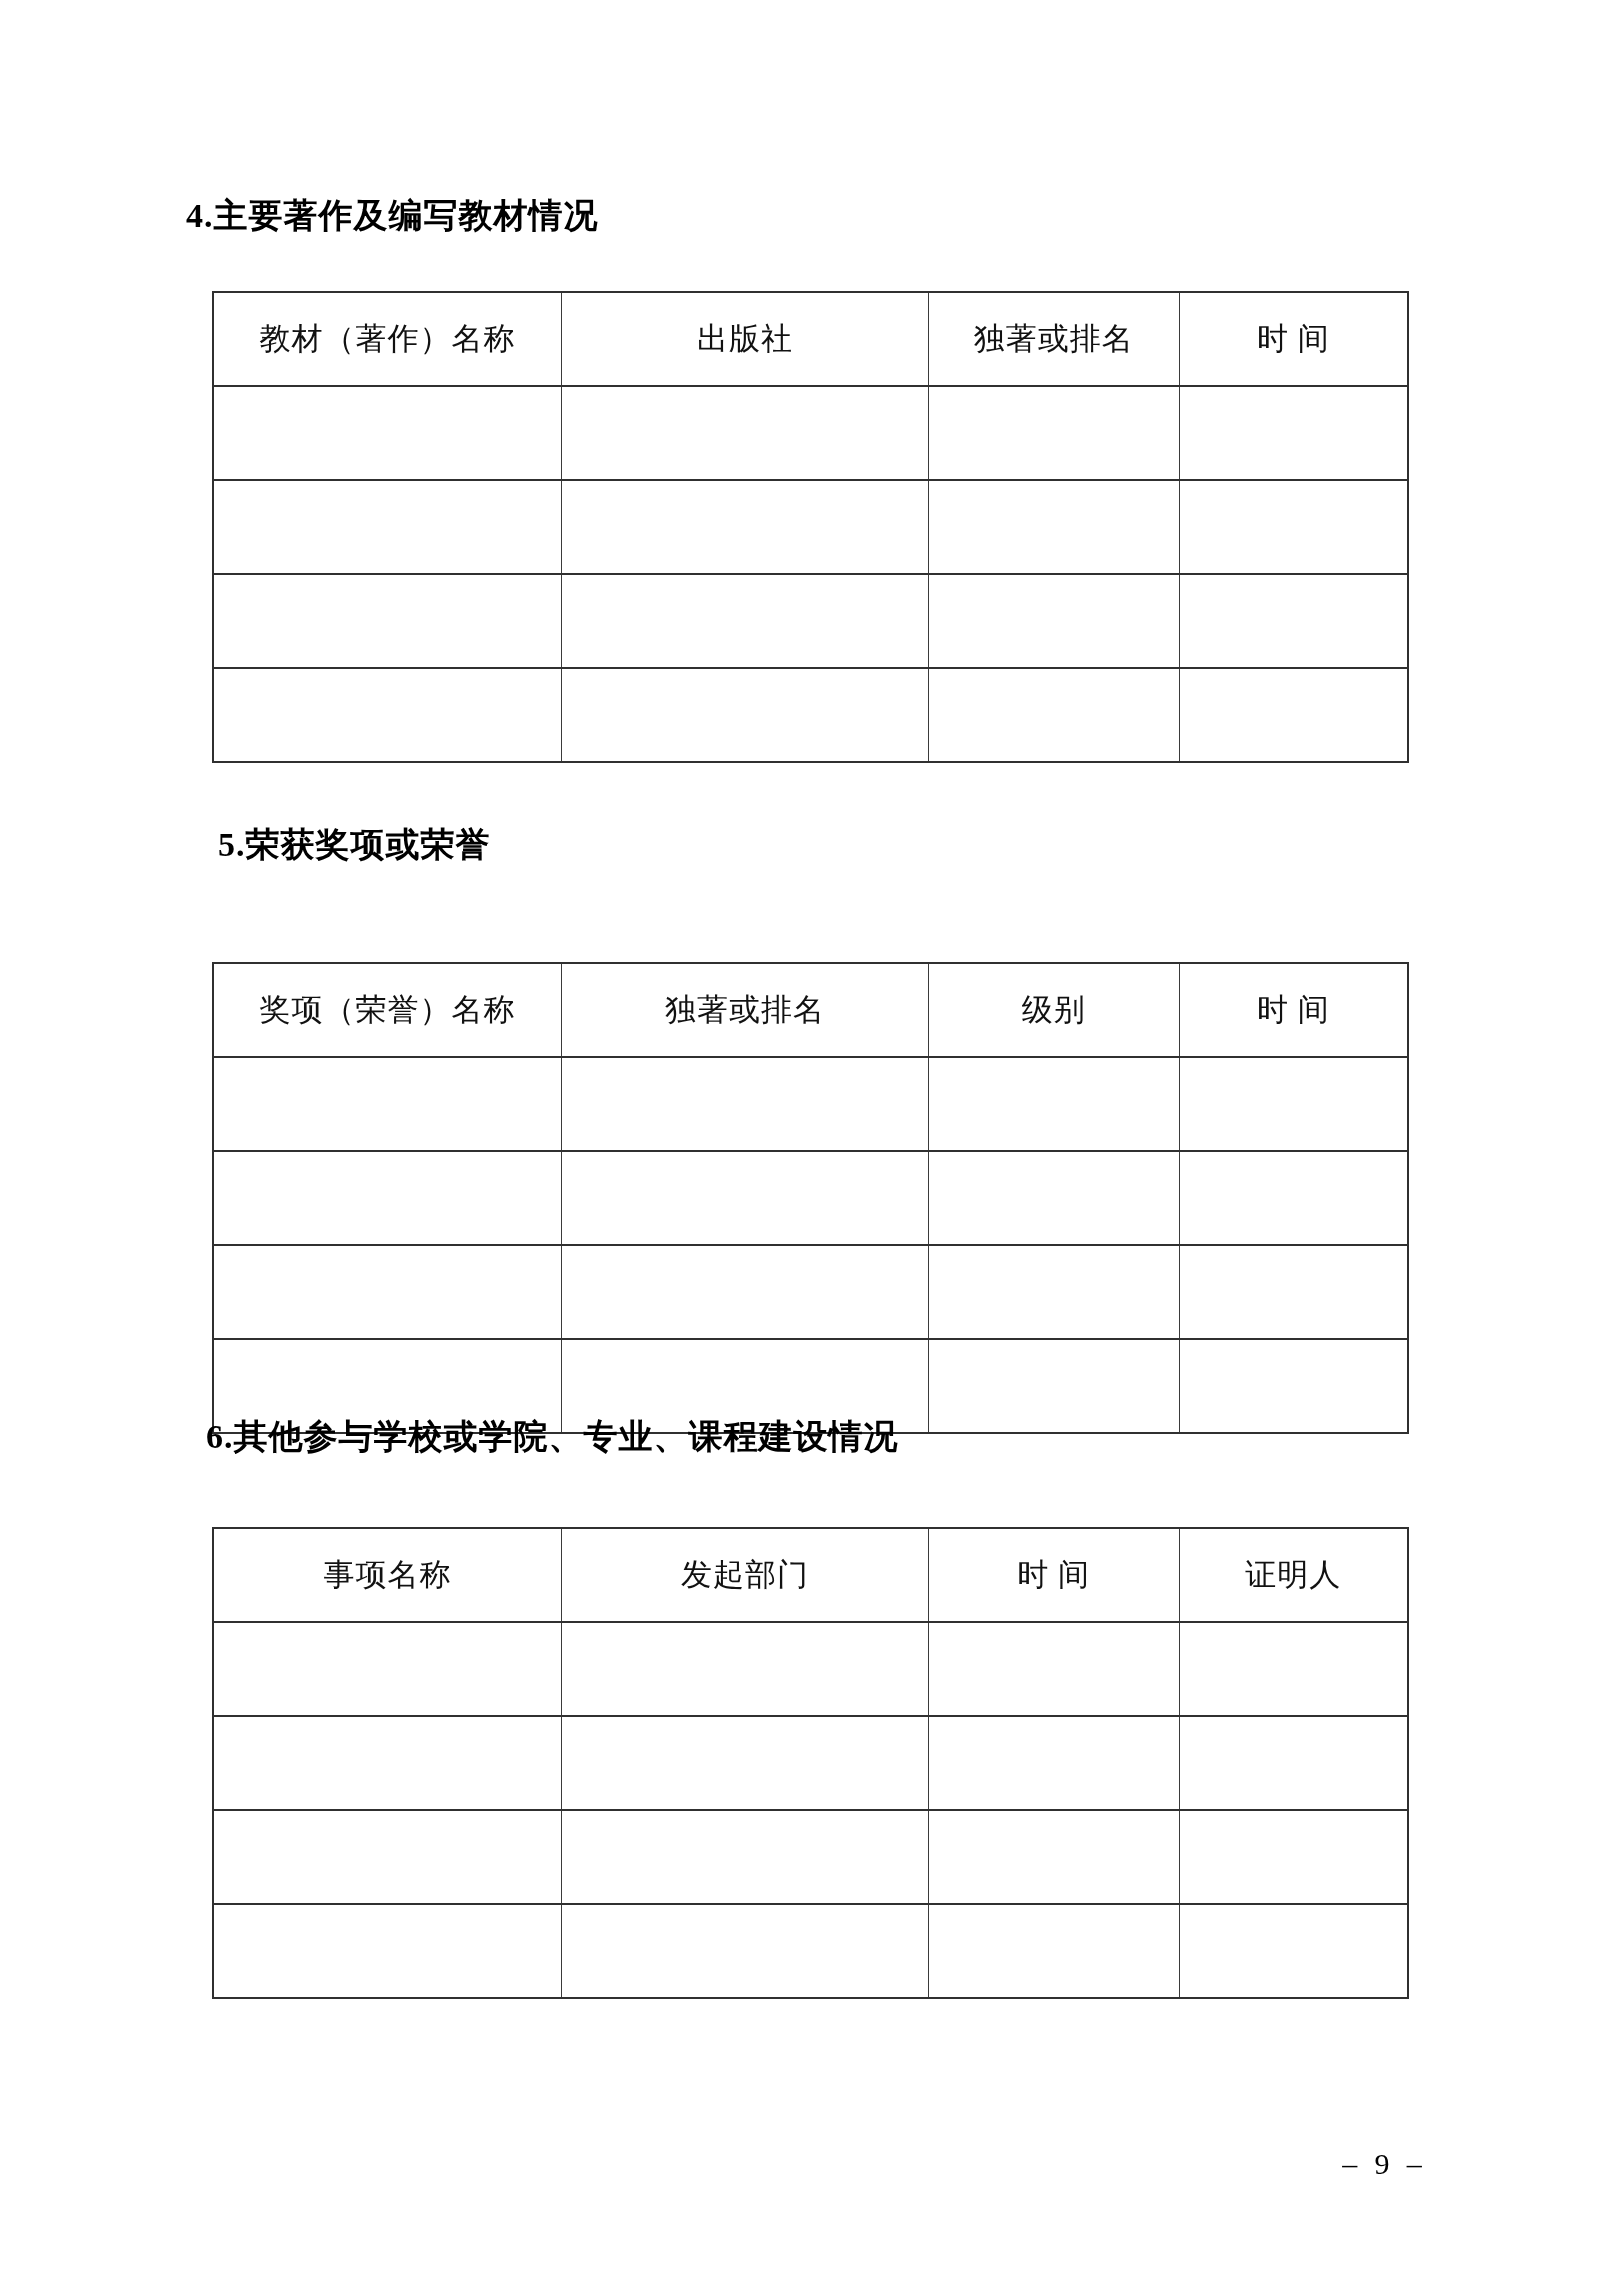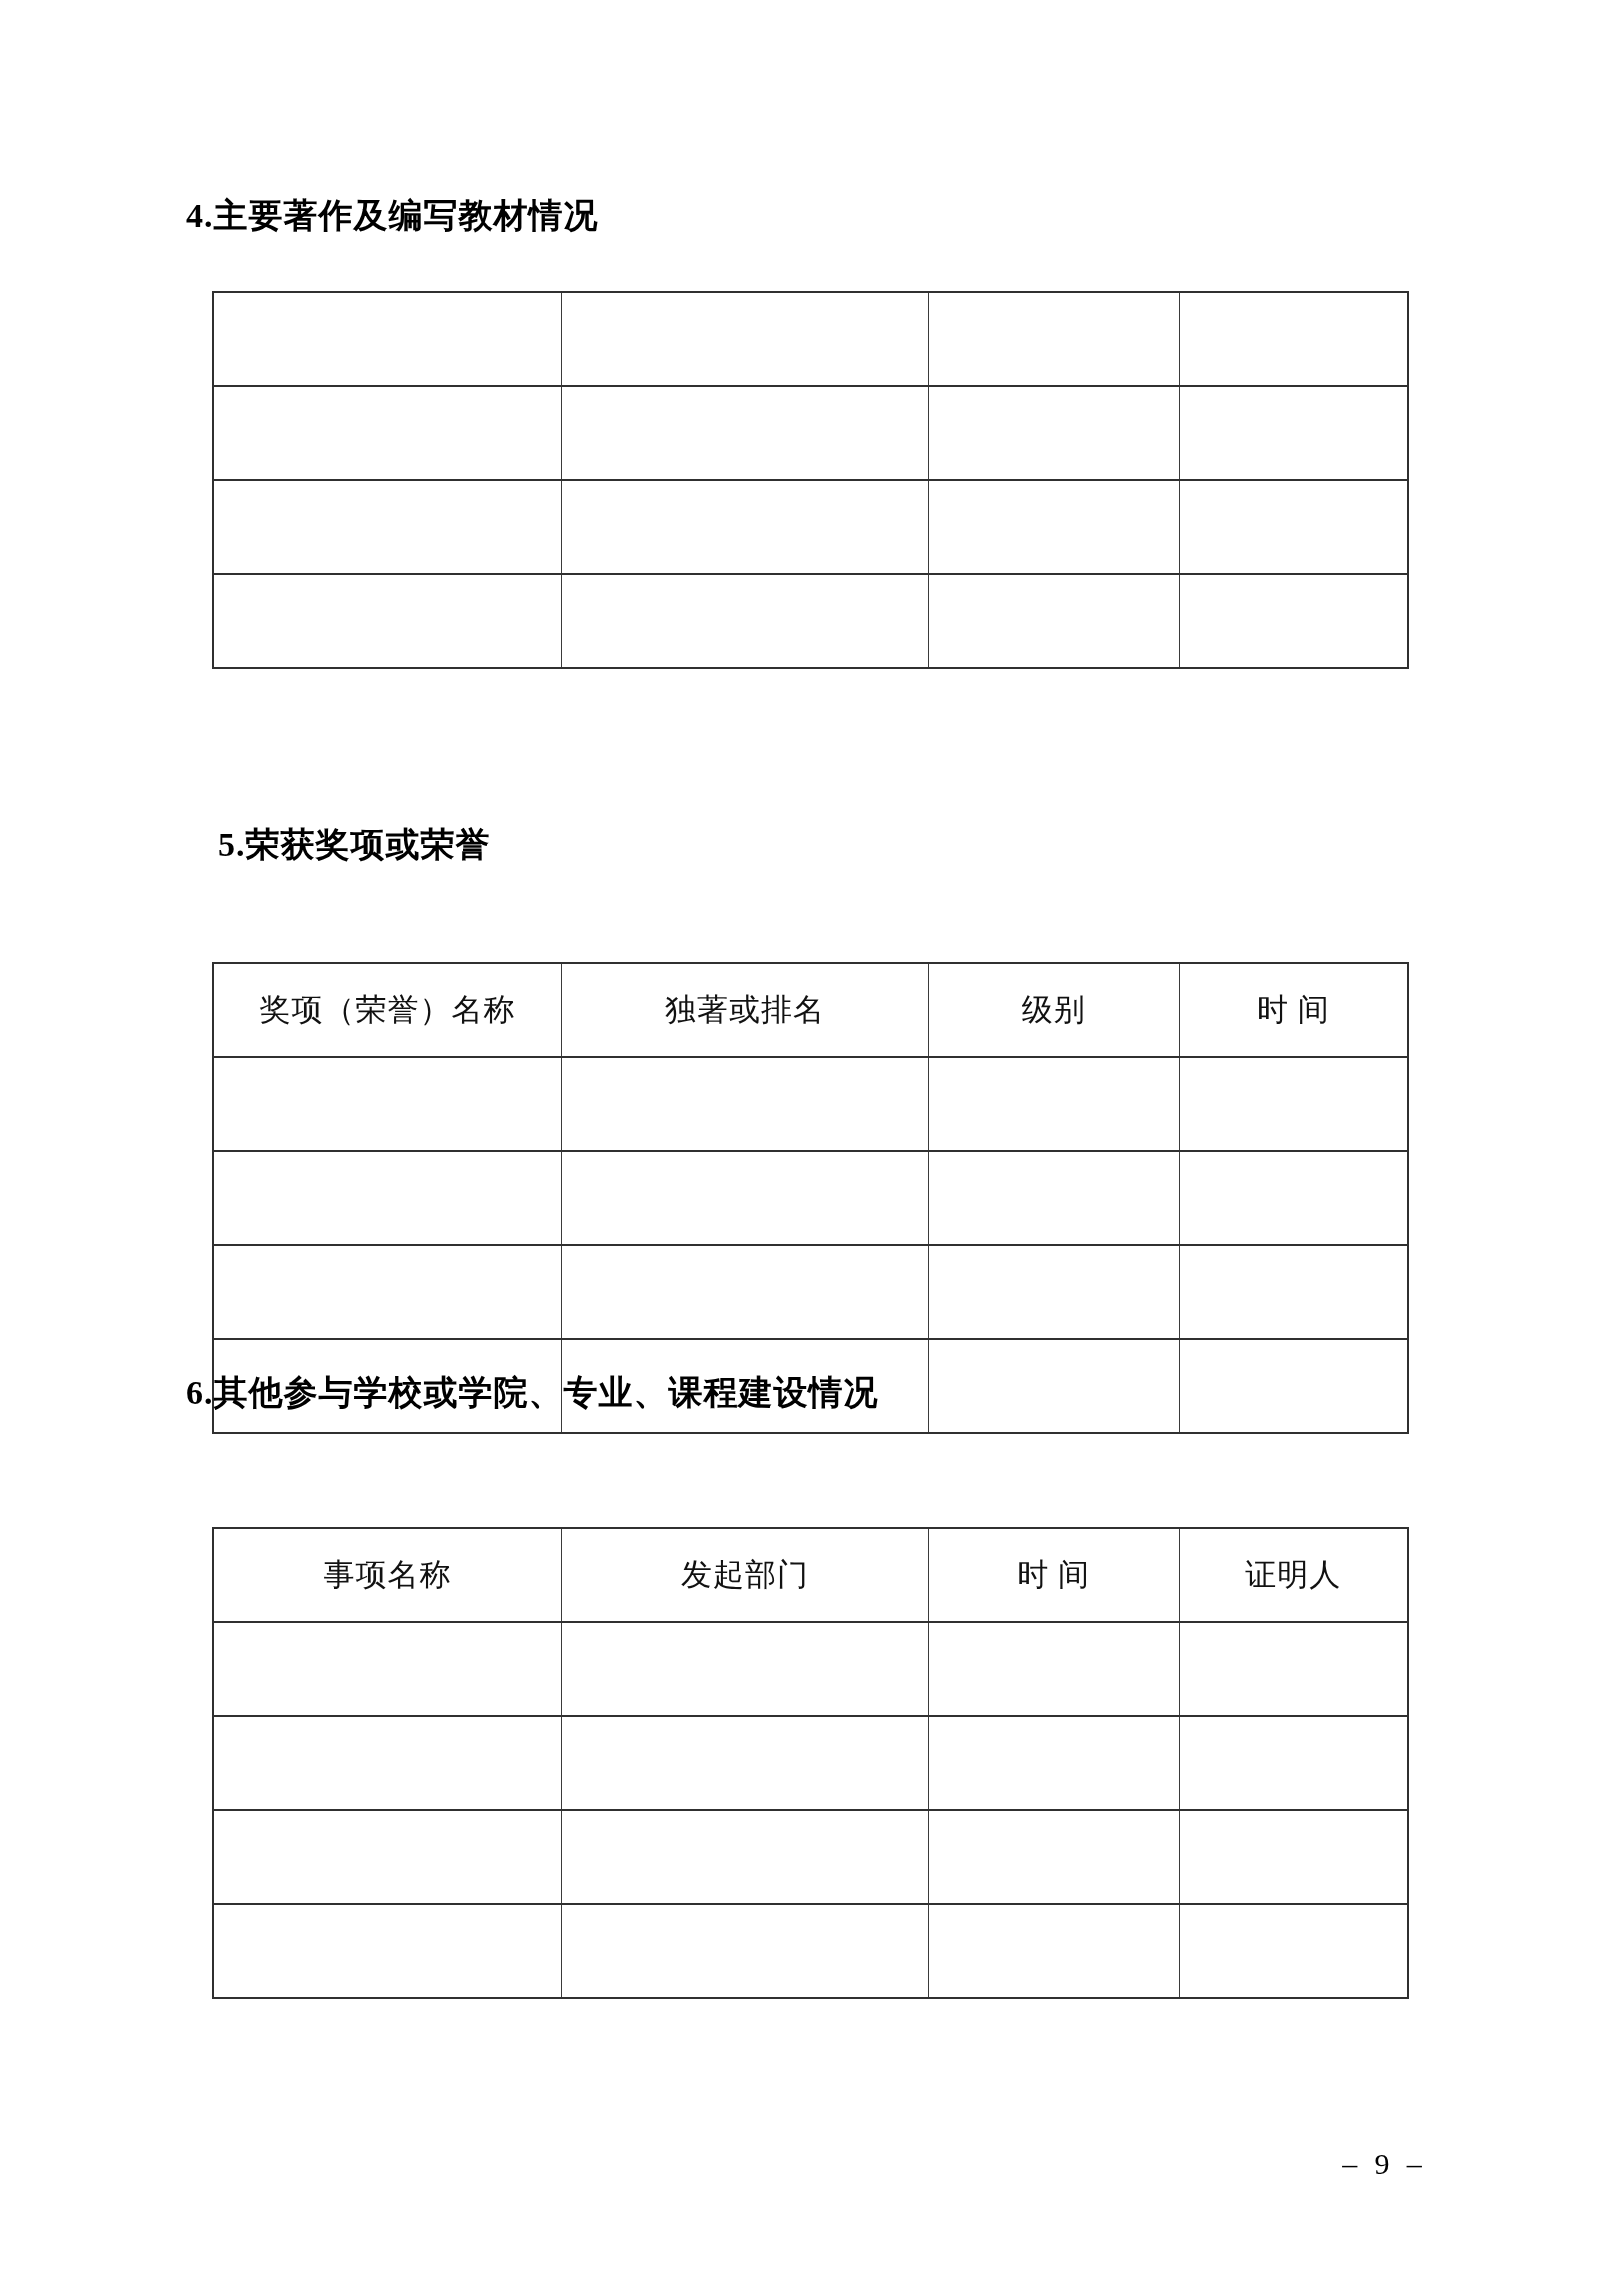--- a/index.html
+++ b/index.html
@@ -21,21 +21,21 @@
     left: 186px;
     font-size: 34px;
     line-height: 47px;
     font-weight: bold;
     color: #000000;
     letter-spacing: 1px;
     white-space: nowrap;
   }
   .title-4 { top: 192px; }
   .title-5 { top: 821px; margin-left: 32px; }
-  .title-6 { top: 1369px; }
+  .title-6 { top: 1413px; margin-left: 20px; }
 
   table.form-table {
     position: absolute;
     left: 212px;
     width: 1197px;
     border-collapse: collapse;
     table-layout: fixed;
     border: 2.9px solid #2f2f2f;
   }
   .table-1 { top: 291px; }
@@ -80,20 +80,26 @@
 
   <table class="form-table table-1">
     <colgroup>
       <col style="width:29.16%">
       <col style="width:30.71%">
       <col style="width:20.97%">
       <col style="width:19.16%">
     </colgroup>
     <tbody>
       <tr>
+        <td class="hdr">教材（著作）名称</td>
+        <td class="hdr">出版社</td>
+        <td class="hdr">独著或排名</td>
+        <td class="hdr">时 间</td>
+      </tr>
+      <tr>
         <td></td>
           <td></td>
           <td></td>
           <td></td>
       </tr>
       <tr>
         <td></td>
           <td></td>
           <td></td>
           <td></td>

